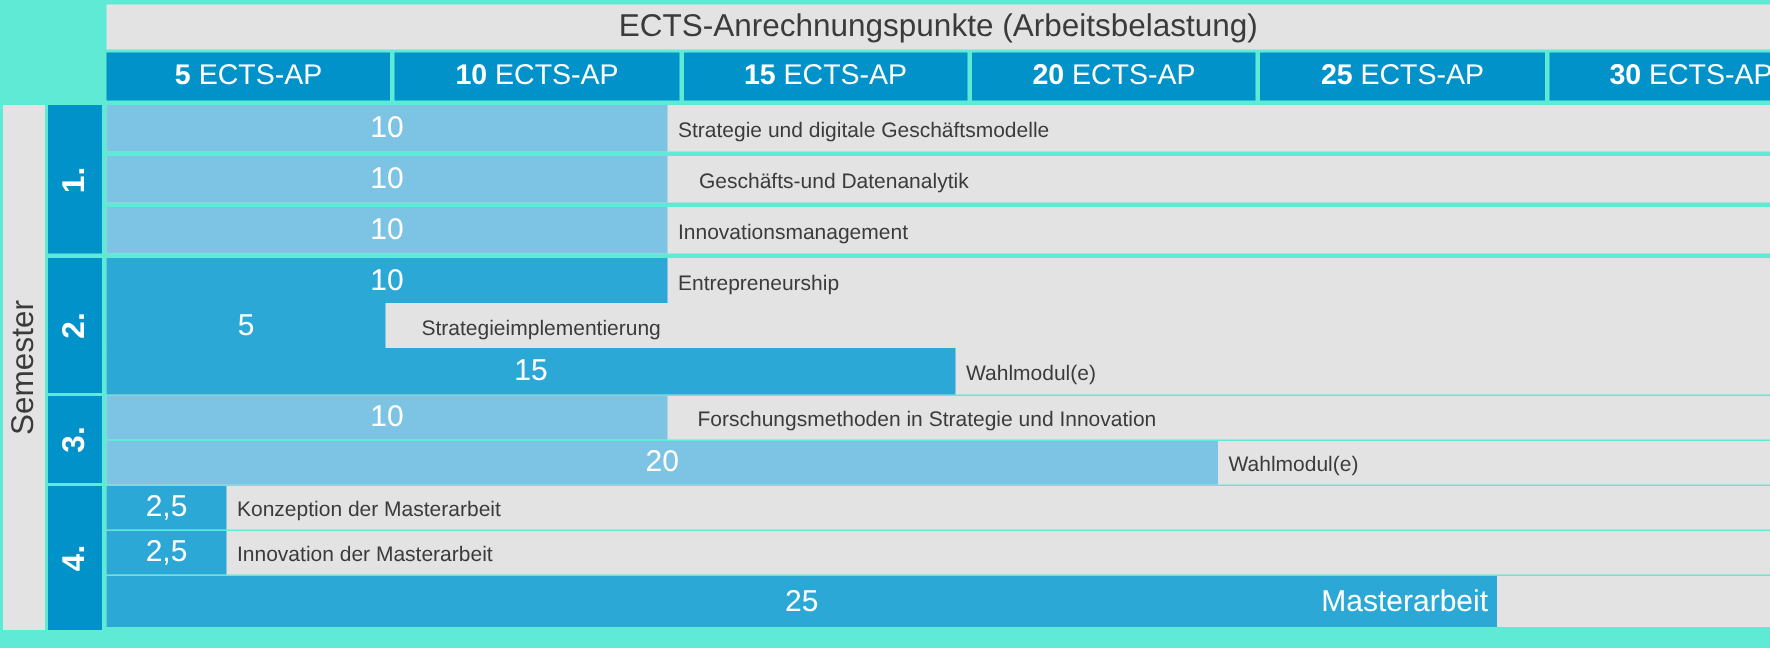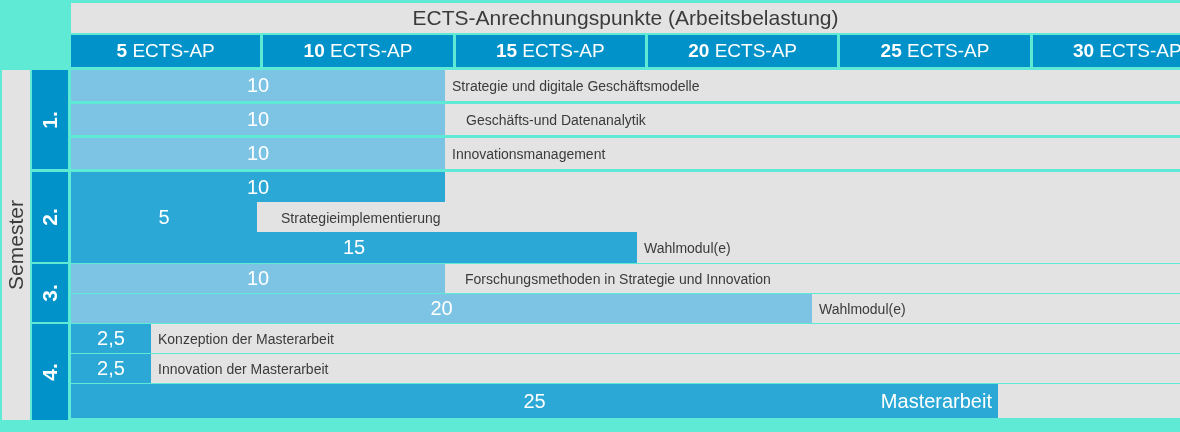--- a/index.html
+++ b/index.html
@@ -208,20 +208,21 @@
       <span class="val">10</span>
     </div>
     <div class="rowlabel" style="left:374px;">Innovationsmanagement</div>
   </div>
 
   <div class="row" style="top:172px;height:31px;">
     <div class="row-track"></div>
     <div class="bar medium" style="width:374px;">
       <span class="val">10</span>
     </div>
+    <div class="rowlabel" style="left:374px;">Entrepreneurship</div>
   </div>
 
   <div class="row" style="top:202px;height:31px;">
     <div class="row-track"></div>
     <div class="bar medium" style="width:186px;">
       <span class="val">5</span>
     </div>
     <div class="rowlabel" style="left:203px;">Strategieimplementierung</div>
   </div>
 

